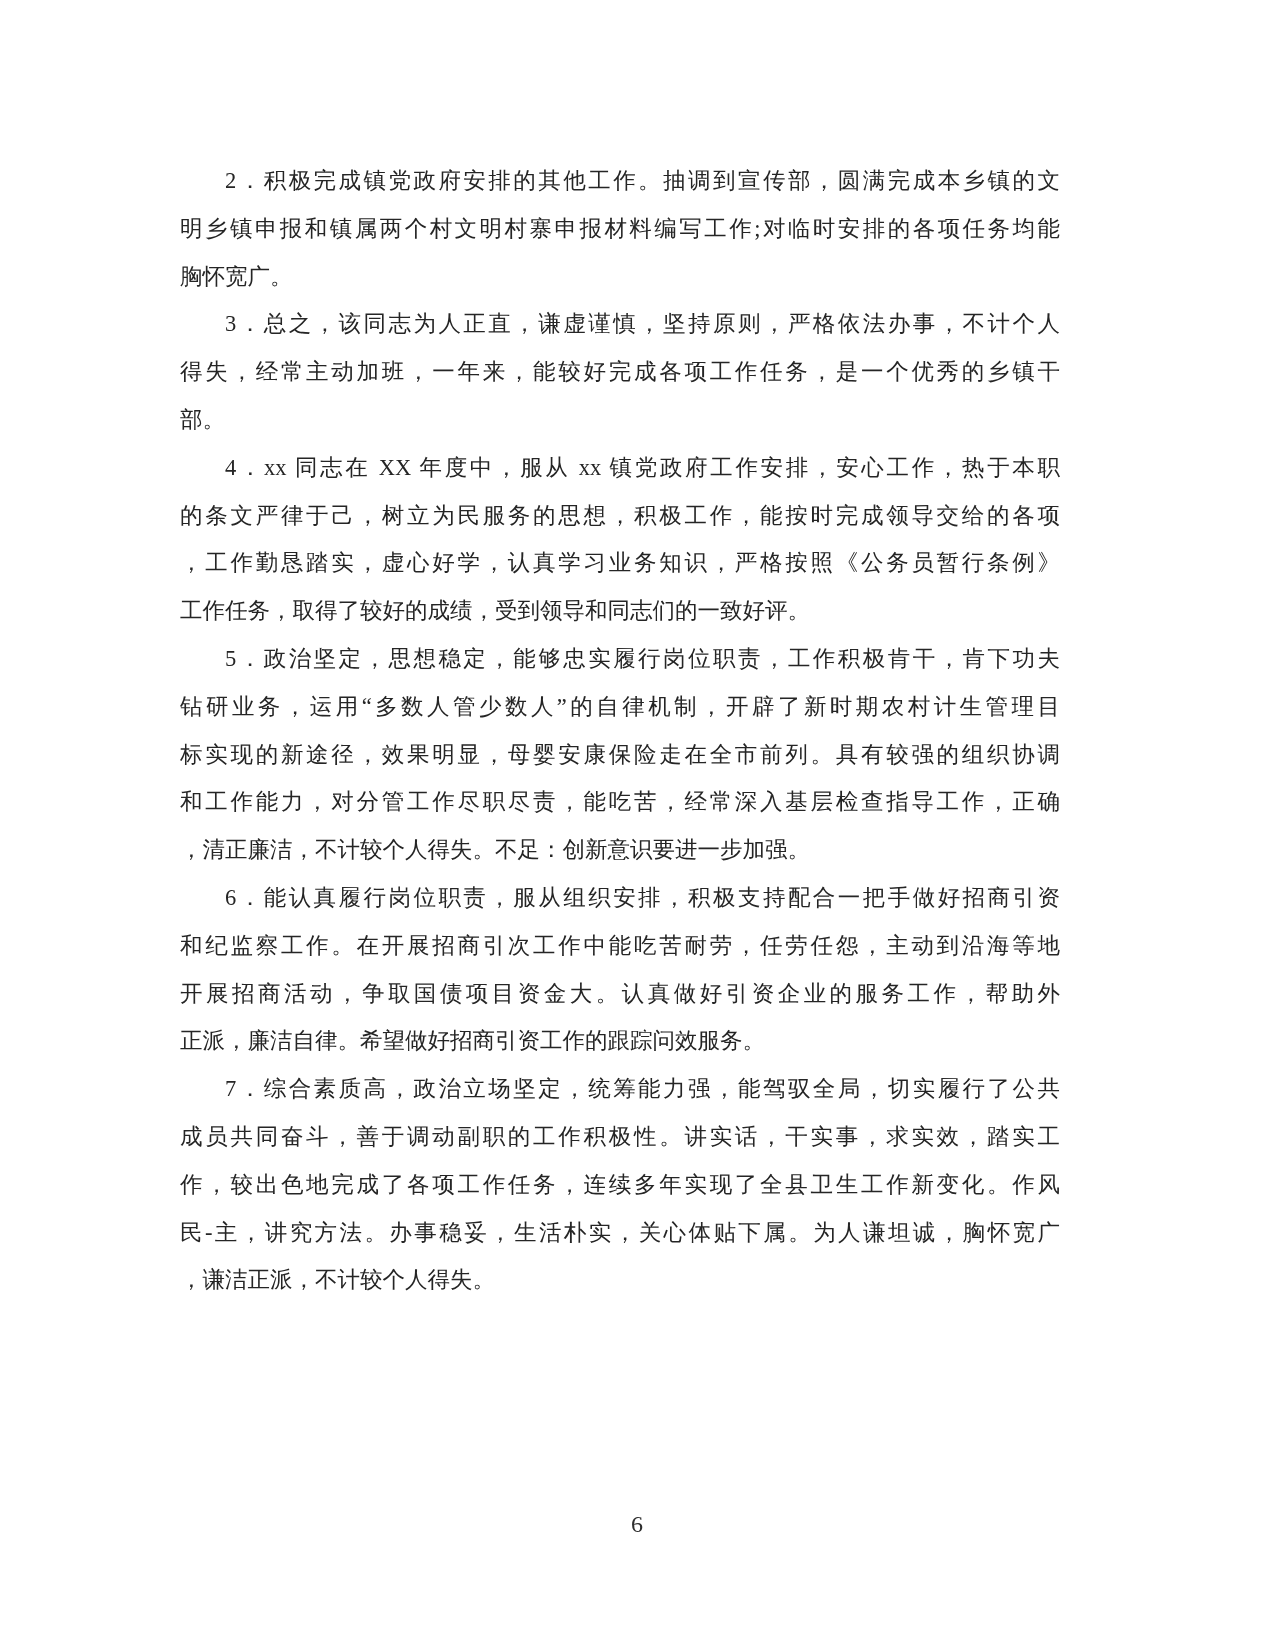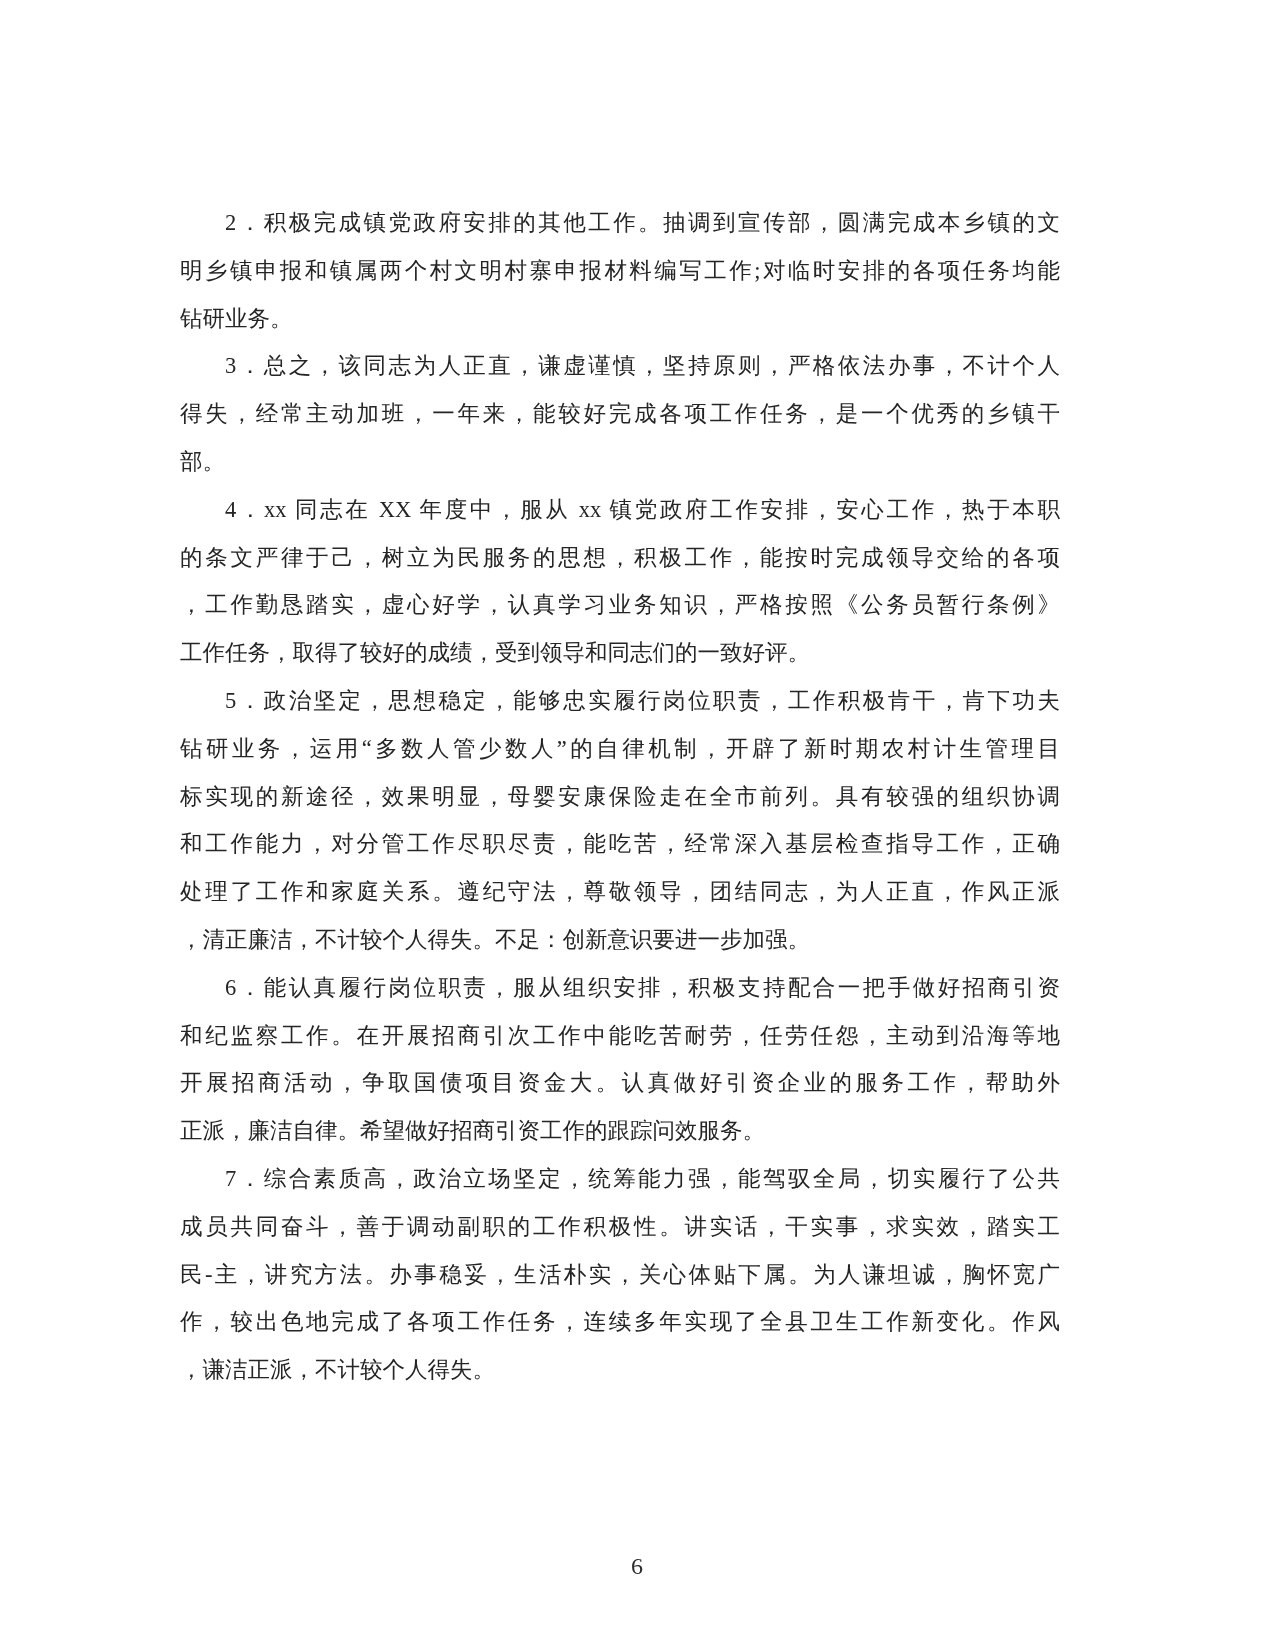--- a/index.html
+++ b/index.html
@@ -10,21 +10,20 @@
     background: #ffffff;
     overflow: hidden;
   }
   .page {
     position: relative;
     width: 1274px;
     height: 1450px;
     background: #ffffff;
     font-family: "Liberation Serif", "DejaVu Serif", serif;
     color: #252525;
-    margin-top: 42px;
   }
   .doc-body {
     position: absolute;
     left: 180px;
     top: 157px;
     width: 880px;
   }
   .para {
     margin: 0;
     padding: 0;
@@ -59,49 +58,48 @@
   }
 </style>
 </head>
 <body>
 
 <div class="page">
   <div class="doc-body">
       <div class="para">
         <div class="line first">2．积极完成镇党政府安排的其他工作。抽调到宣传部，圆满完成本乡镇的文</div>
         <div class="line">明乡镇申报和镇属两个村文明村寨申报材料编写工作;对临时安排的各项任务均能</div>
-        <div class="line last">钻研业务。</div>
+        <div class="line last">胸怀宽广。</div>
       </div>
       <div class="para">
         <div class="line first">3．总之，该同志为人正直，谦虚谨慎，坚持原则，严格依法办事，不计个人</div>
         <div class="line">得失，经常主动加班，一年来，能较好完成各项工作任务，是一个优秀的乡镇干</div>
         <div class="line last">部。</div>
       </div>
       <div class="para">
         <div class="line first">4．xx 同志在 XX 年度中，服从 xx 镇党政府工作安排，安心工作，热于本职</div>
         <div class="line">的条文严律于己，树立为民服务的思想，积极工作，能按时完成领导交给的各项</div>
         <div class="line">，工作勤恳踏实，虚心好学，认真学习业务知识，严格按照《公务员暂行条例》</div>
         <div class="line last">工作任务，取得了较好的成绩，受到领导和同志们的一致好评。</div>
       </div>
       <div class="para">
         <div class="line first">5．政治坚定，思想稳定，能够忠实履行岗位职责，工作积极肯干，肯下功夫</div>
         <div class="line">钻研业务，运用“多数人管少数人”的自律机制，开辟了新时期农村计生管理目</div>
         <div class="line">标实现的新途径，效果明显，母婴安康保险走在全市前列。具有较强的组织协调</div>
         <div class="line">和工作能力，对分管工作尽职尽责，能吃苦，经常深入基层检查指导工作，正确</div>
-        <div class="line">处理了工作和家庭关系。遵纪守法，尊敬领导，团结同志，为人正直，作风正派</div>
         <div class="line last">，清正廉洁，不计较个人得失。不足：创新意识要进一步加强。</div>
       </div>
       <div class="para">
         <div class="line first">6．能认真履行岗位职责，服从组织安排，积极支持配合一把手做好招商引资</div>
         <div class="line">和纪监察工作。在开展招商引次工作中能吃苦耐劳，任劳任怨，主动到沿海等地</div>
         <div class="line">开展招商活动，争取国债项目资金大。认真做好引资企业的服务工作，帮助外</div>
         <div class="line last">正派，廉洁自律。希望做好招商引资工作的跟踪问效服务。</div>
       </div>
       <div class="para">
         <div class="line first">7．综合素质高，政治立场坚定，统筹能力强，能驾驭全局，切实履行了公共</div>
         <div class="line">成员共同奋斗，善于调动副职的工作积极性。讲实话，干实事，求实效，踏实工</div>
+        <div class="line">作，较出色地完成了各项工作任务，连续多年实现了全县卫生工作新变化。作风</div>
         <div class="line">民-主，讲究方法。办事稳妥，生活朴实，关心体贴下属。为人谦坦诚，胸怀宽广</div>
-        <div class="line">作，较出色地完成了各项工作任务，连续多年实现了全县卫生工作新变化。作风</div>
         <div class="line last">，谦洁正派，不计较个人得失。</div>
       </div>
     </div>
   <div class="page-number">6</div>
 </div>
 
 </body></html>

